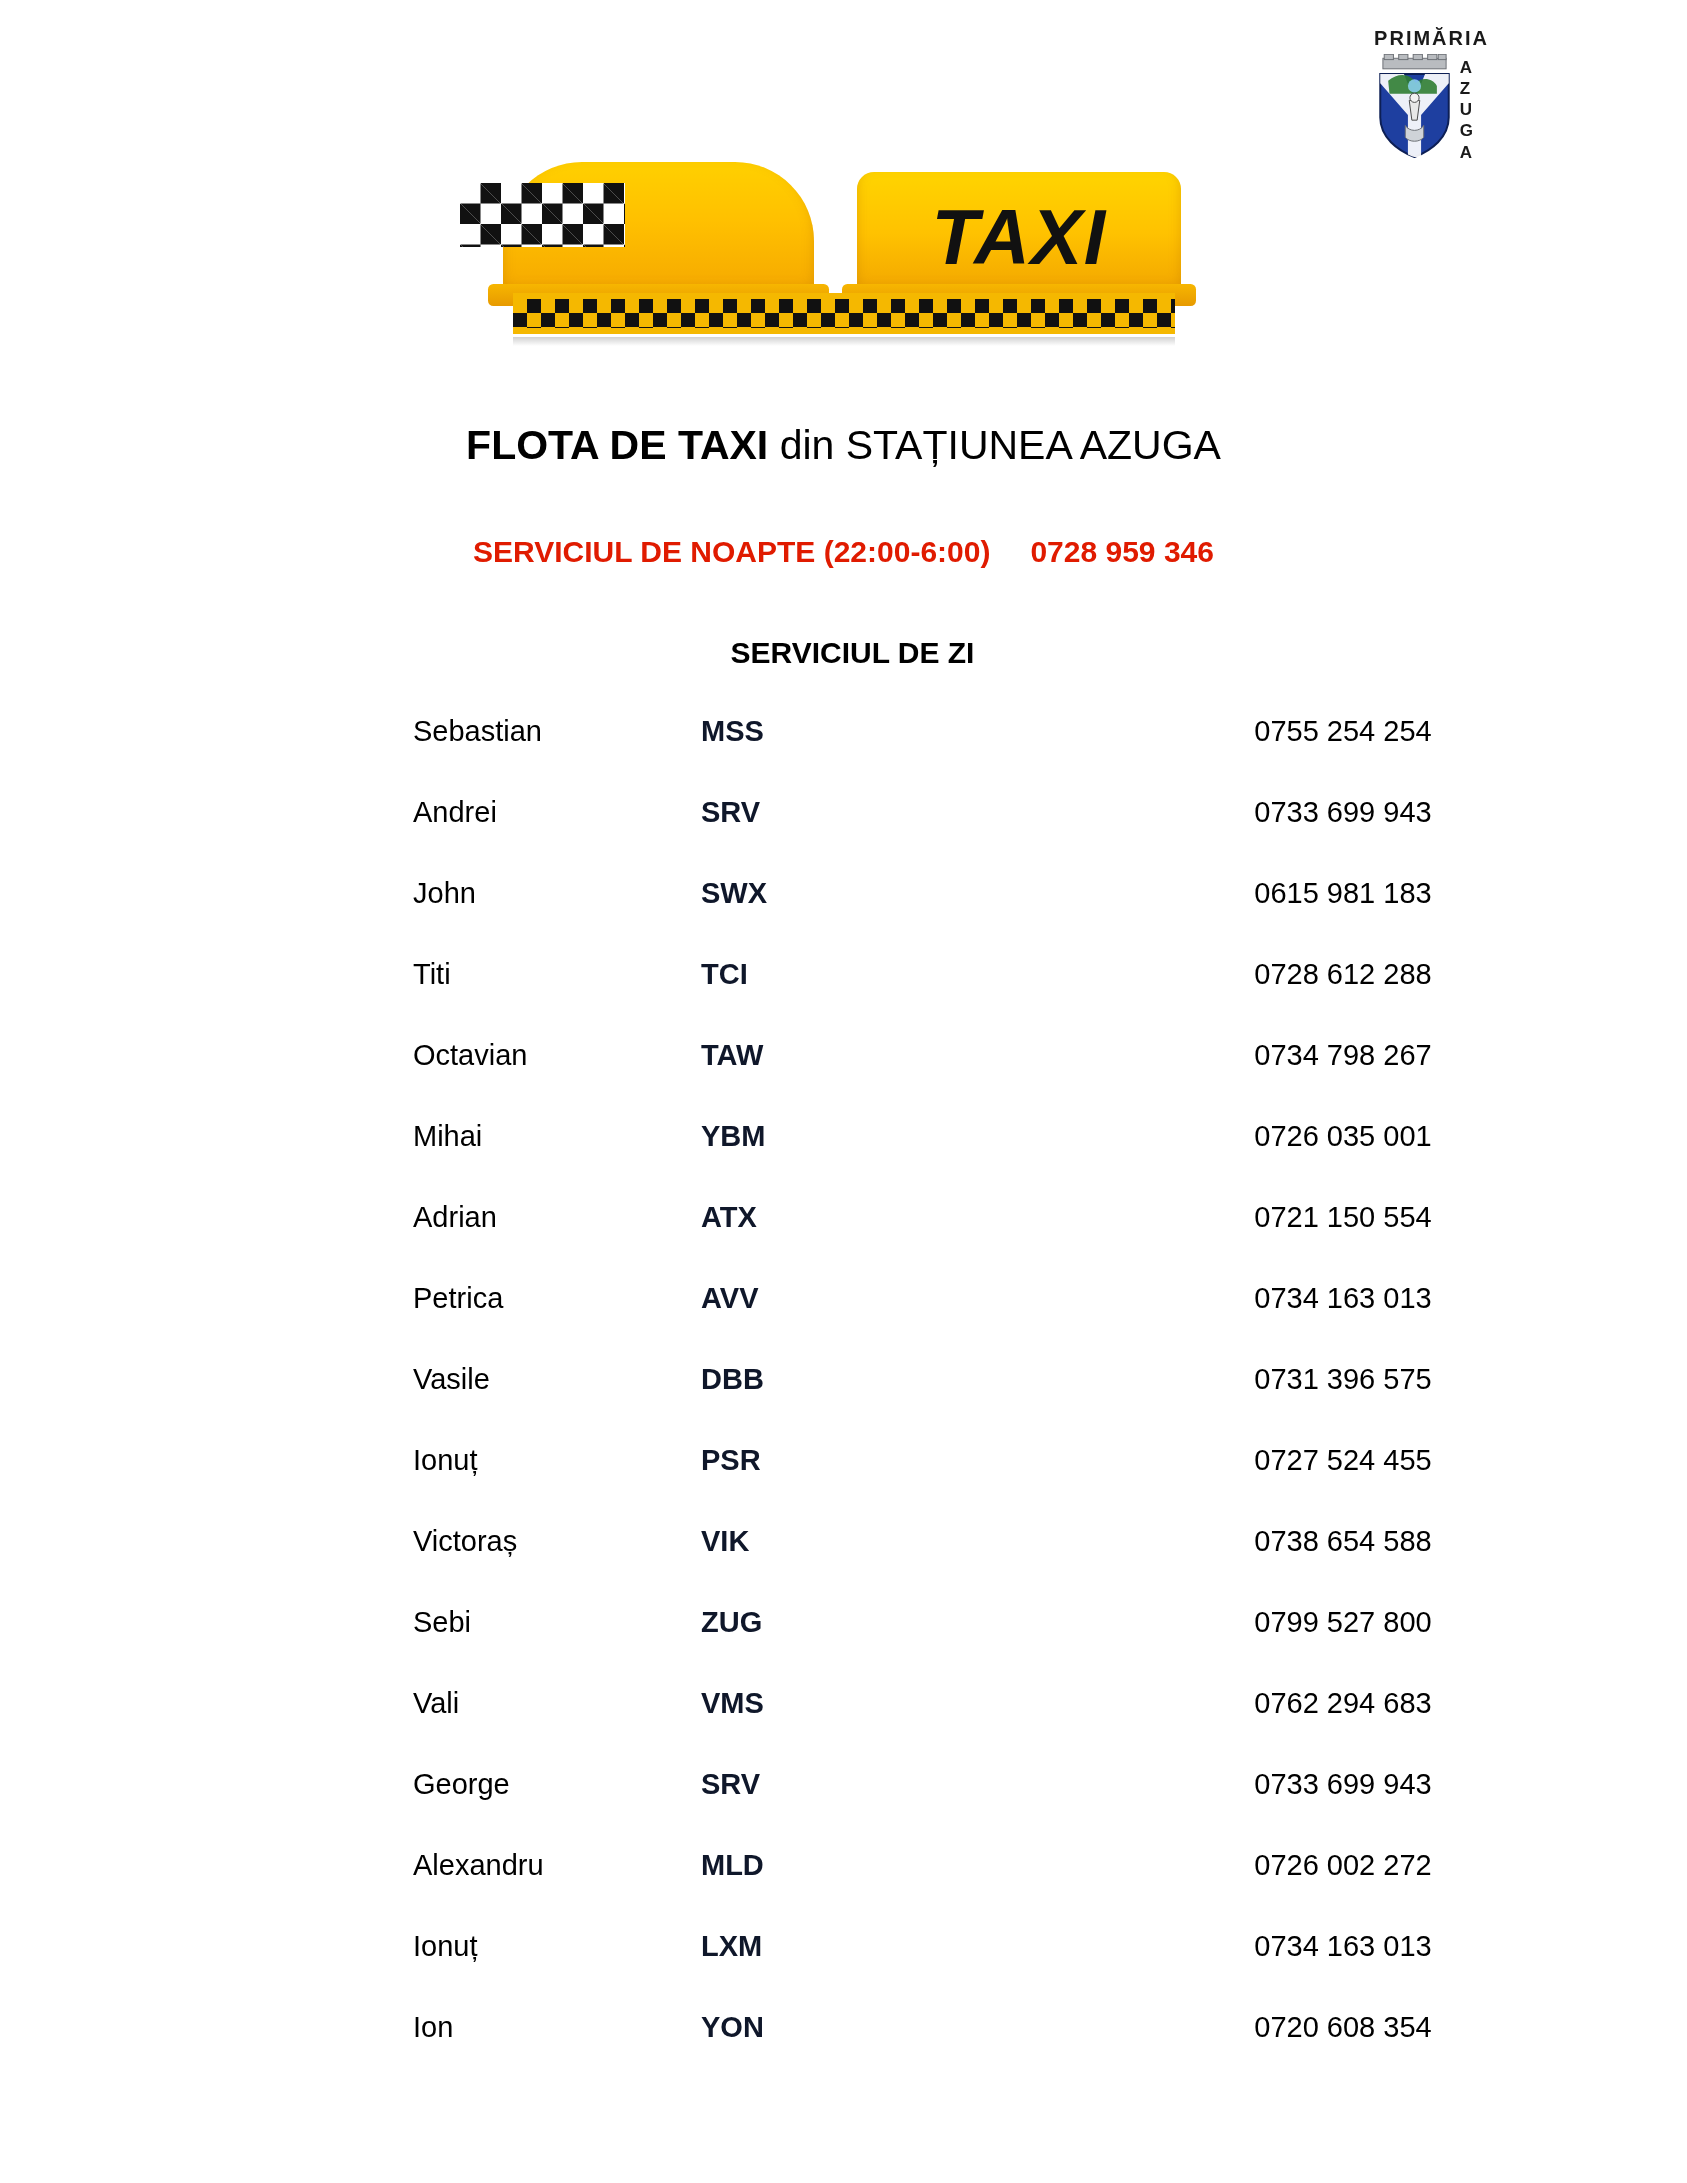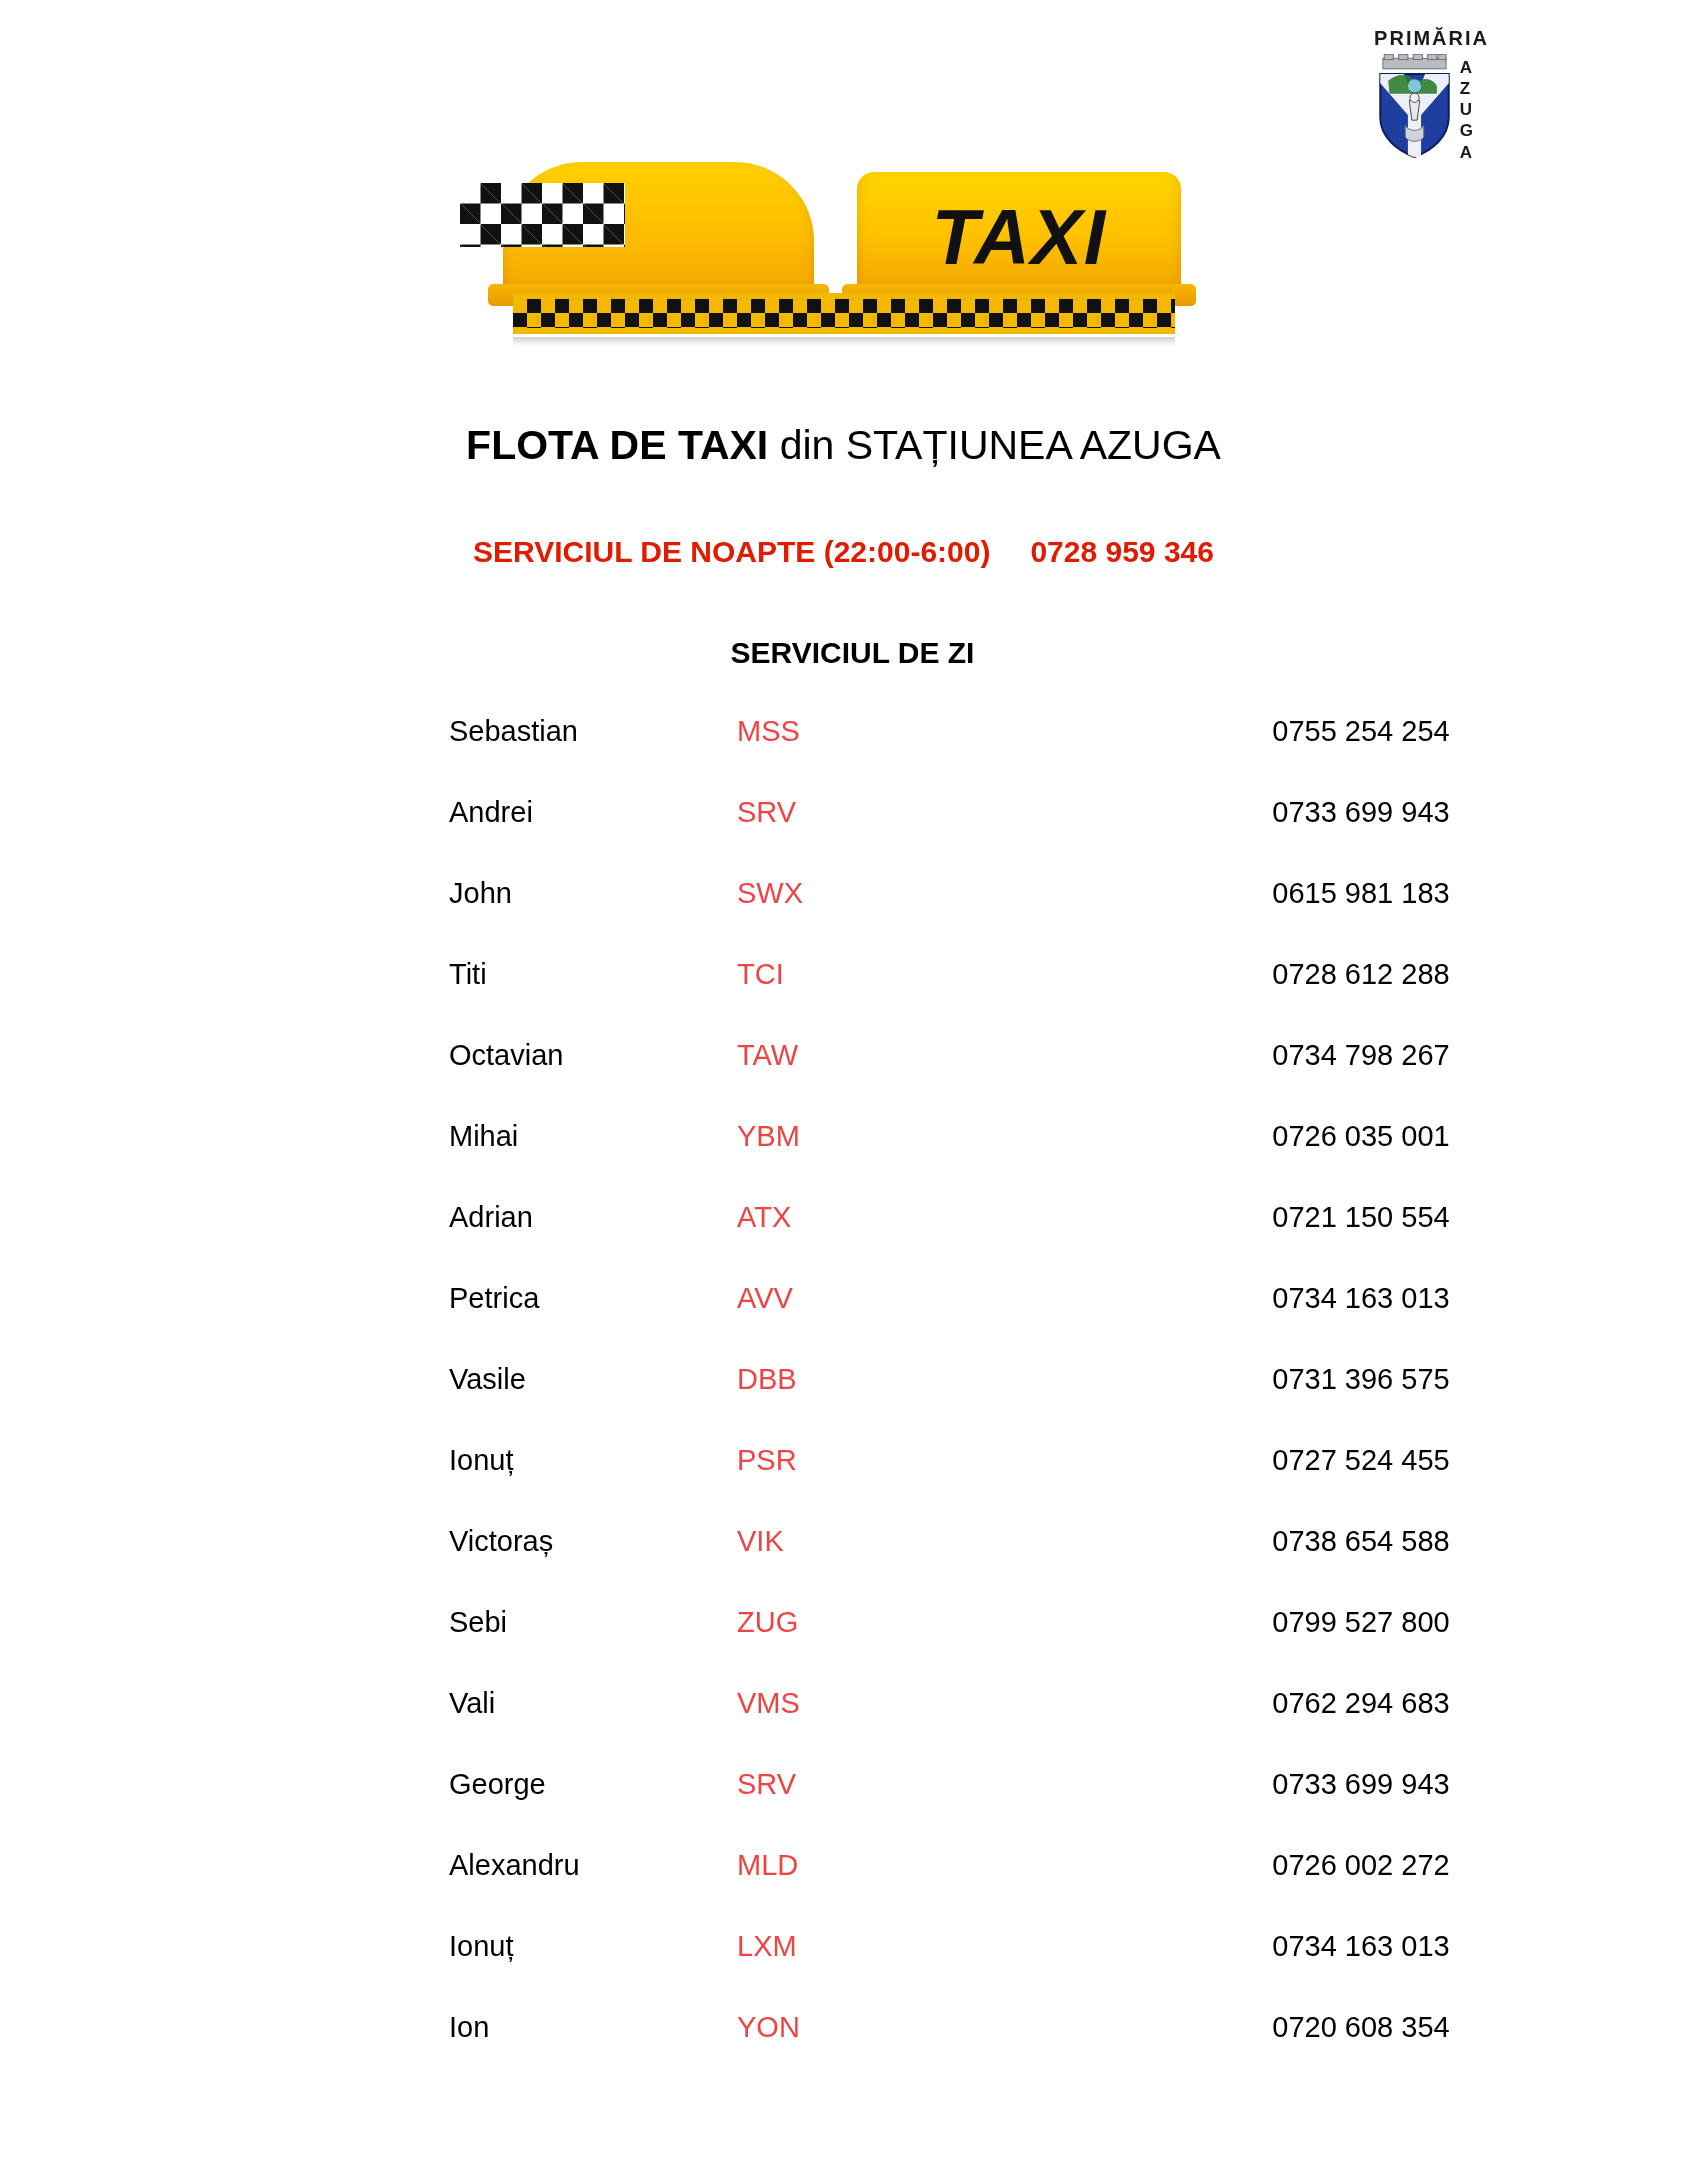--- a/index.html
+++ b/index.html
@@ -203,35 +203,34 @@
     position: absolute;
     top: 715px;
     left: 0;
     width: 100%;
   }
   .driver-row {
     display: flex;
     flex-direction: row;
     align-items: baseline;
     height: 81px;
-    padding-left: 36px;
   }
   .col-name {
     width: 701px;
     text-align: left;
     padding-left: 413px;
     font-size: 29px;
     color: #000;
   }
   .col-code {
     width: 298px;
     text-align: left;
     font-size: 29px;
-    font-weight: normal;
-    color: #ef4444;
+    font-weight: bold;
+    color: #0f172a;
   }
   .col-phone {
     flex: 1;
     text-align: center;
     font-size: 29px;
     color: #000;
   }
 </style>
 </head>
 <body>

